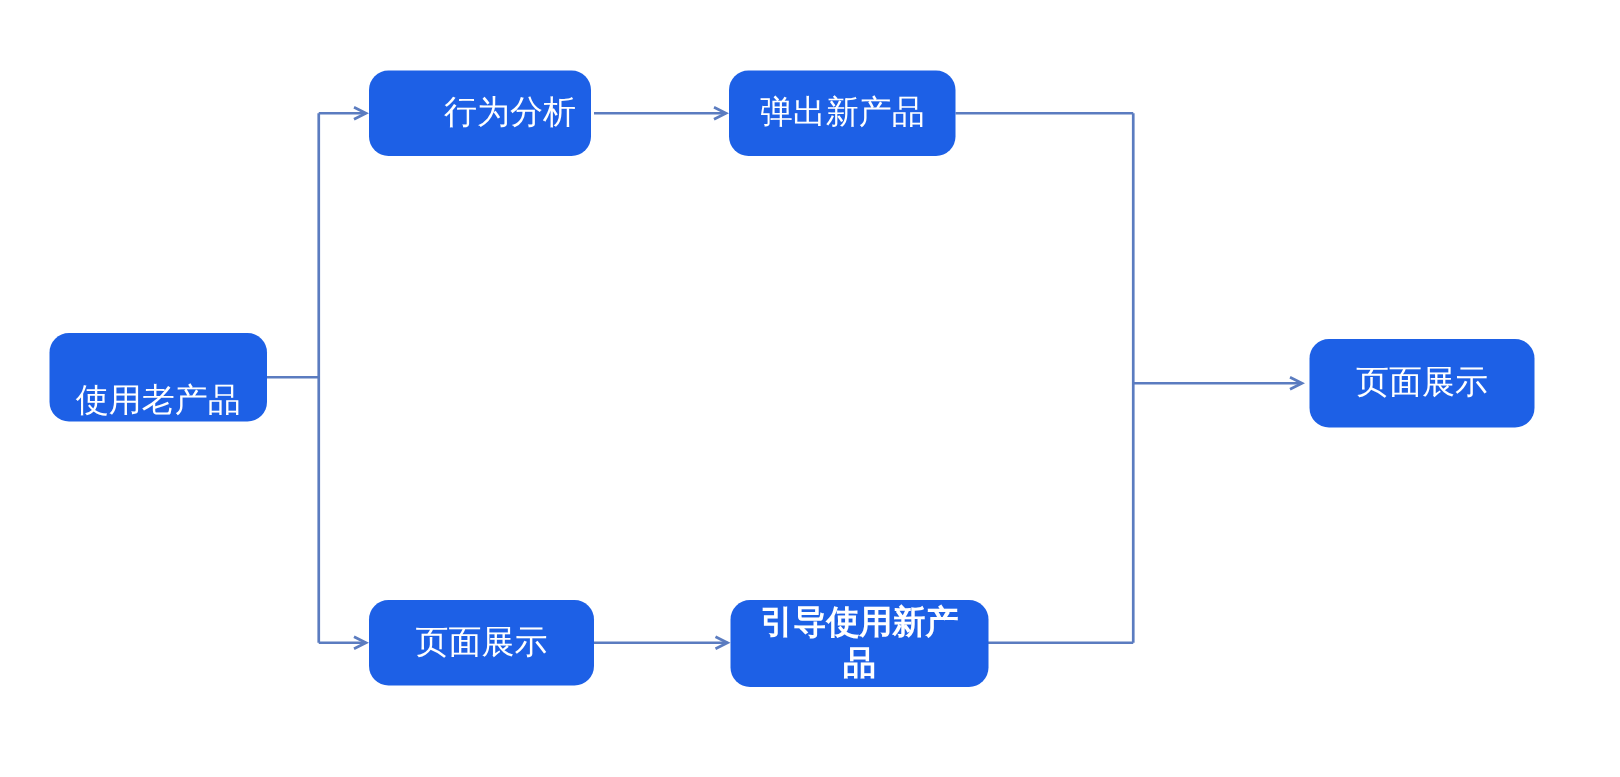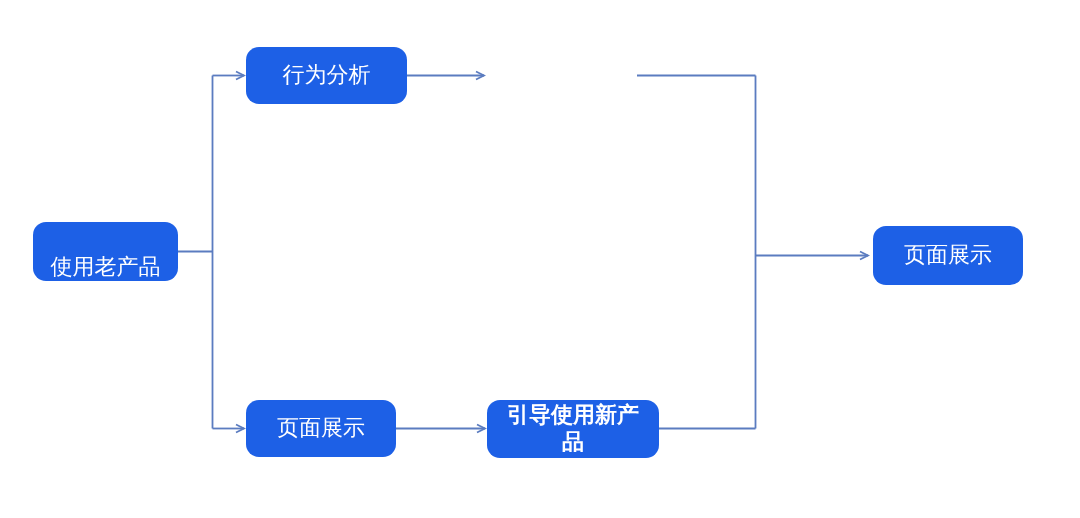--- a/index.html
+++ b/index.html
@@ -74,24 +74,27 @@
 
     <path d="M637 428.5 H 755.5" stroke="#5B7CC0"></path>
 
     <path d="M755.5 255.5 H 868" marker-end="url(#arrow)" stroke="#5B7CC0"></path>
   </svg>
 
   <div class="node" style="left:33px; top:222px; width:145px; height:59px;align-items:flex-end;">
     <span>使用老产品</span>
   </div>
 
-  <div class="node" style="left:246px; top:47px; width:161px; height:57px;">
+  <div class="node" style="left:246px; top:47px; width:148px; height:57px;justify-content:flex-end;">
     <span>行为分析</span>
   </div>
 
+  <div class="node" style="left:486px; top:47px; width:151px; height:57px;">
+    <span>弹出新产品</span>
+  </div>
 
   <div class="node" style="left:246px; top:400px; width:150px; height:57px;">
     <span>页面展示</span>
   </div>
 
   <div class="node" style="left:487px; top:400px; width:172px; height:58px;font-weight:bold;">
     <span>引导使用新产品</span>
   </div>
 
   <div class="node" style="left:873px; top:226px; width:150px; height:59px;">

